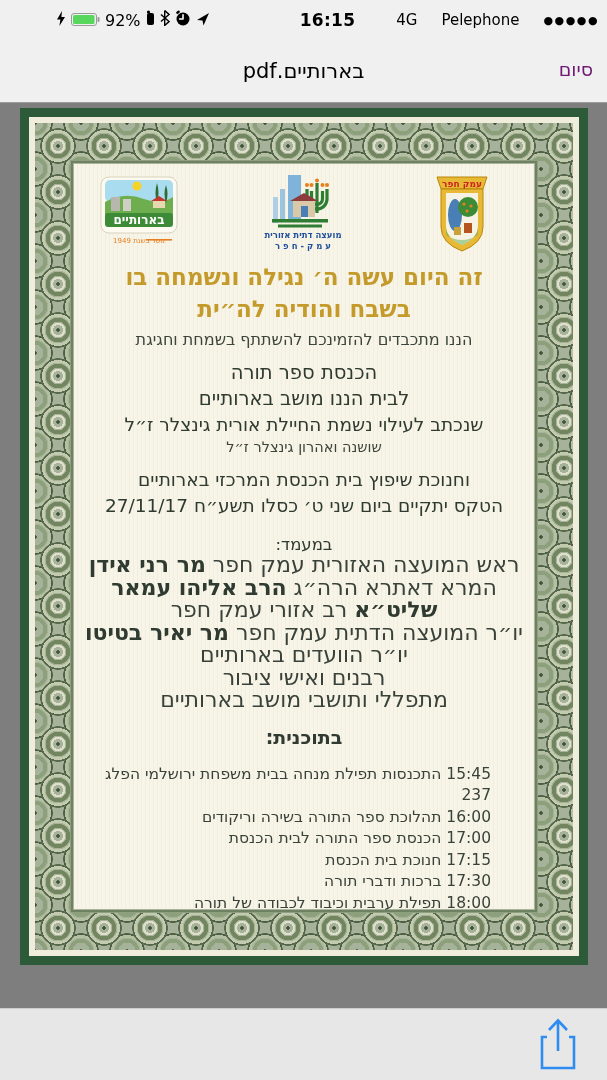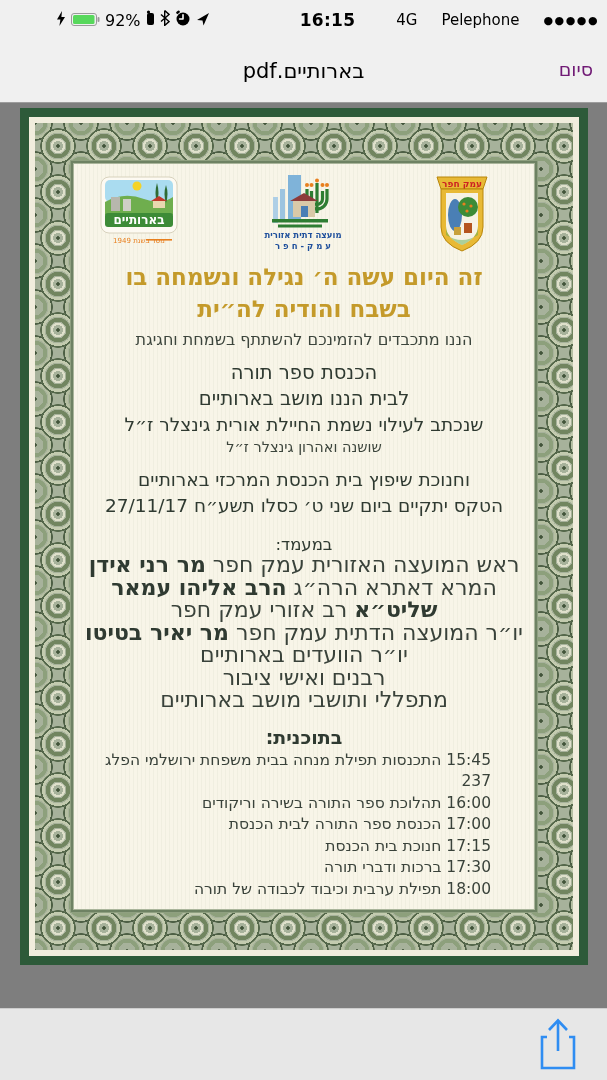--- a/index.html
+++ b/index.html
@@ -56,21 +56,21 @@
   .gold-title { color:#c49a2a; font-weight:bold; font-size:23px; line-height:32px; margin-top:2px; }
   .invite-line { font-size:16px; margin-top:5px; color:#3c453c; }
   .ev { font-weight:normal; font-size:19.5px; line-height:26px; color:#2f3a31; }
   .ev-first { margin-top:11px; }
   .memorial-sub { font-size:14.5px; margin-top:1px; color:#3c453c; }
   .ev-gap { margin-top:12px; font-size:18.5px; }
   .sec-head { font-weight:normal; font-size:16.5px; margin-top:16px; color:#2f3a31; }
   .att-line { font-size:22px; line-height:22.5px; color:#39423a; }
   .att-line b { color:#2f3a31; }
   .prog-head { font-weight:bold; font-size:19px; margin-top:14px; color:#2f3a31; }
-  .sched { text-align:right; padding-right:36px; margin-top:2px; }
+  .sched { text-align:right; padding-right:36px; margin-top:16px; }
   .sched-line { font-size:15.5px; line-height:21.5px; color:#39423a; }
   .sched-line .t { display:inline-block; }
 
   
   .toolbar { position:absolute; left:0; bottom:0; width:607px; height:72px;
              background:#e7e7e7; border-top:1px solid #cdcdcd; }
   .share-btn { position:absolute; right:26px; top:8px; width:46px; height:56px;
                background:none; border:none; cursor:pointer; }
 
   svg text { font-family:"DejaVu Sans", sans-serif; }

